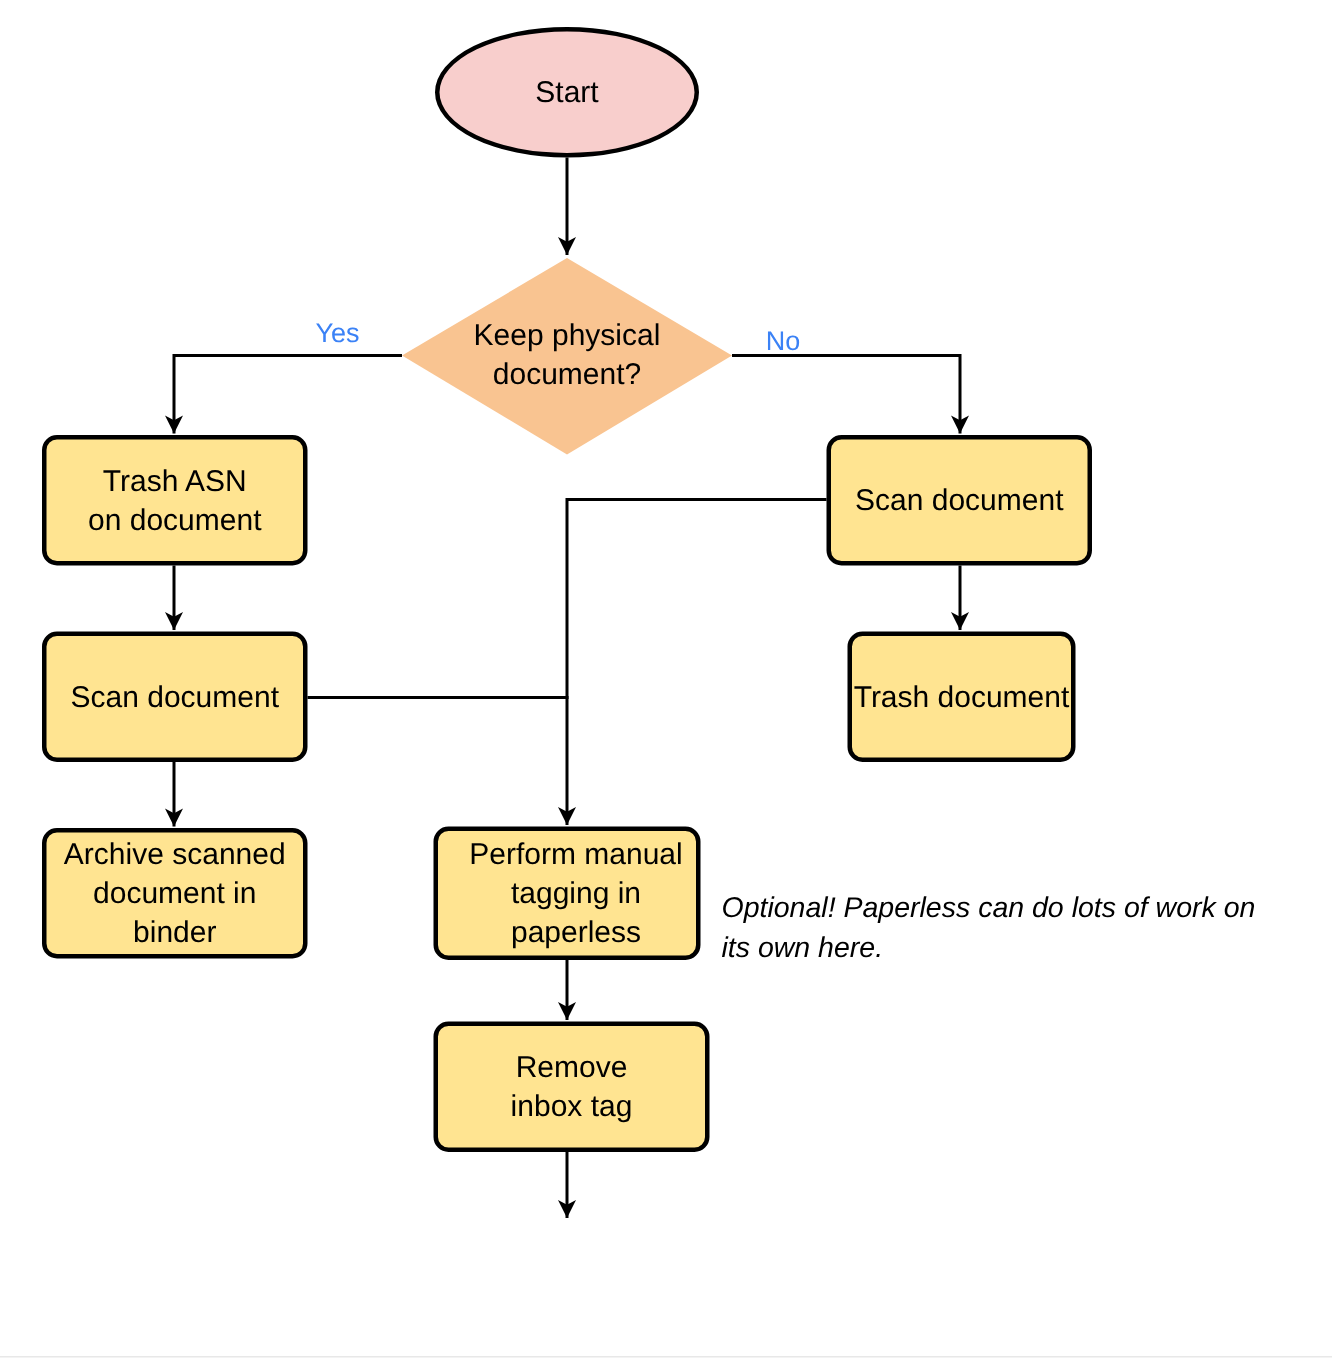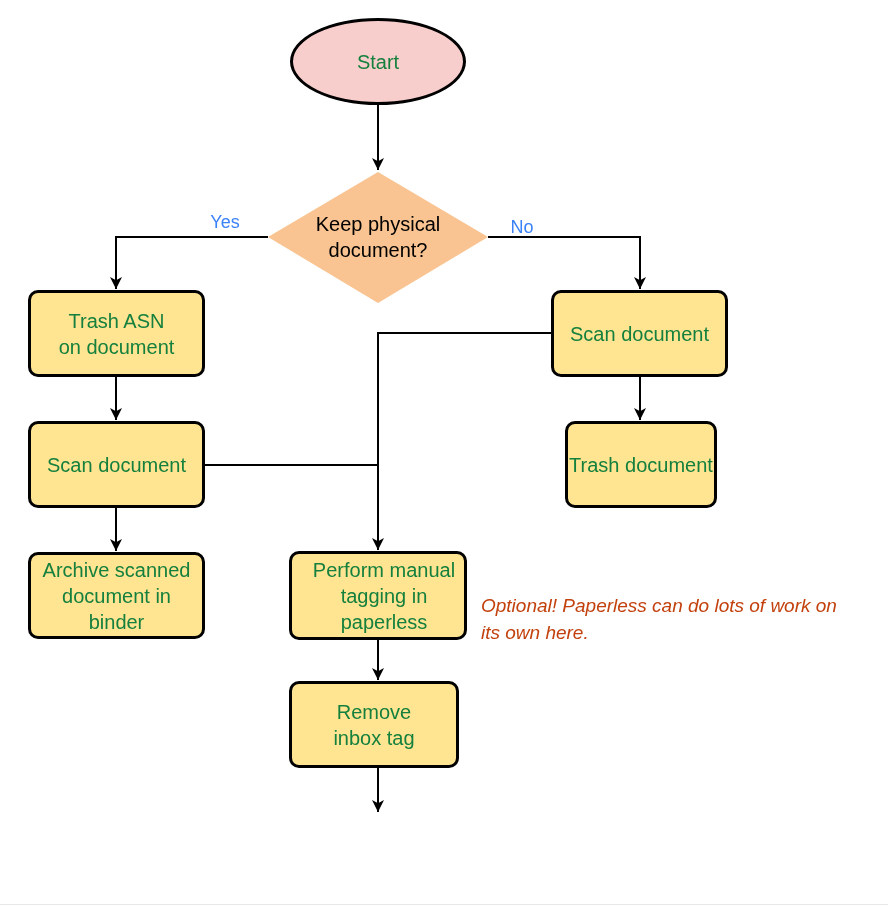--- a/index.html
+++ b/index.html
@@ -16,21 +16,21 @@
     position: absolute;
     left: 0; top: 0;
     width: 888px; height: 907px;
   }
   .node {
     position: absolute;
     display: flex;
     align-items: center;
     justify-content: center;
     text-align: center;
-    color: #15803d;
+    color: #000000;
     font-size: 20px;
     line-height: 26px;
     white-space: pre-line;
   }
   .terminal {
     width: 176px;
     height: 87px;
     border: 3.5px solid #000000;
     border-radius: 50%;
   }
@@ -57,40 +57,40 @@
     color: #3b82f6;
   }
   .note {
     position: absolute;
     left: 481px;
     top: 592px;
     width: 406px;
     font-size: 19px;
     line-height: 27px;
     font-style: italic;
-    color: #c2410c;
+    color: #000000;
     white-space: pre-line;
   }
   .bottom-rule {
     position: absolute;
     left: 0;
     top: 904px;
     width: 888px;
     height: 1px;
   }
   
   #n-start        { left: 290px; top: 18px;  }
   #n-end          { left: 290px; top: 811px; }
   #n-write-asn    { left: 28px;  top: 290px; width: 177px; height: 87px; }
   #n-scan-left    { left: 28px;  top: 421px; width: 177px; height: 87px; }
   #n-archive      { left: 28px;  top: 552px; width: 177px; height: 87px; }
   #n-scan-right   { left: 551px; top: 290px; width: 177px; height: 87px; }
   #n-trash        { left: 565px; top: 421px; width: 152px; height: 87px; }
   #n-tagging      { left: 289px; top: 551px; width: 178px; height: 89px; }
-  #n-remove-inbox { left: 289px; top: 681px; width: 170px; height: 87px; }
+  #n-remove-inbox { left: 289px; top: 681px; width: 184px; height: 87px; }
   #lbl-yes { left: 203px; top: 211px; }
   #lbl-no  { left: 500px; top: 216px; }
 </style>
 </head>
 <body>
 
 <div id="canvas">
 
   <svg id="edges" viewBox="0 0 888 907" xmlns="http://www.w3.org/2000/svg">
     <defs>

